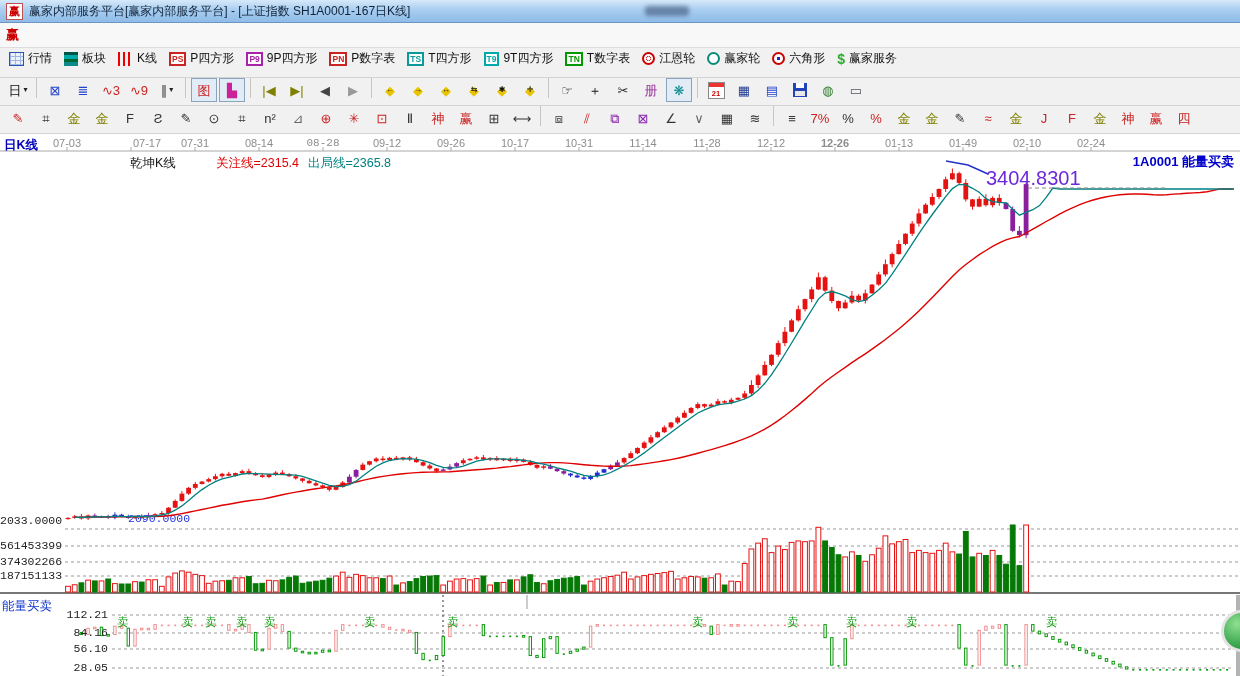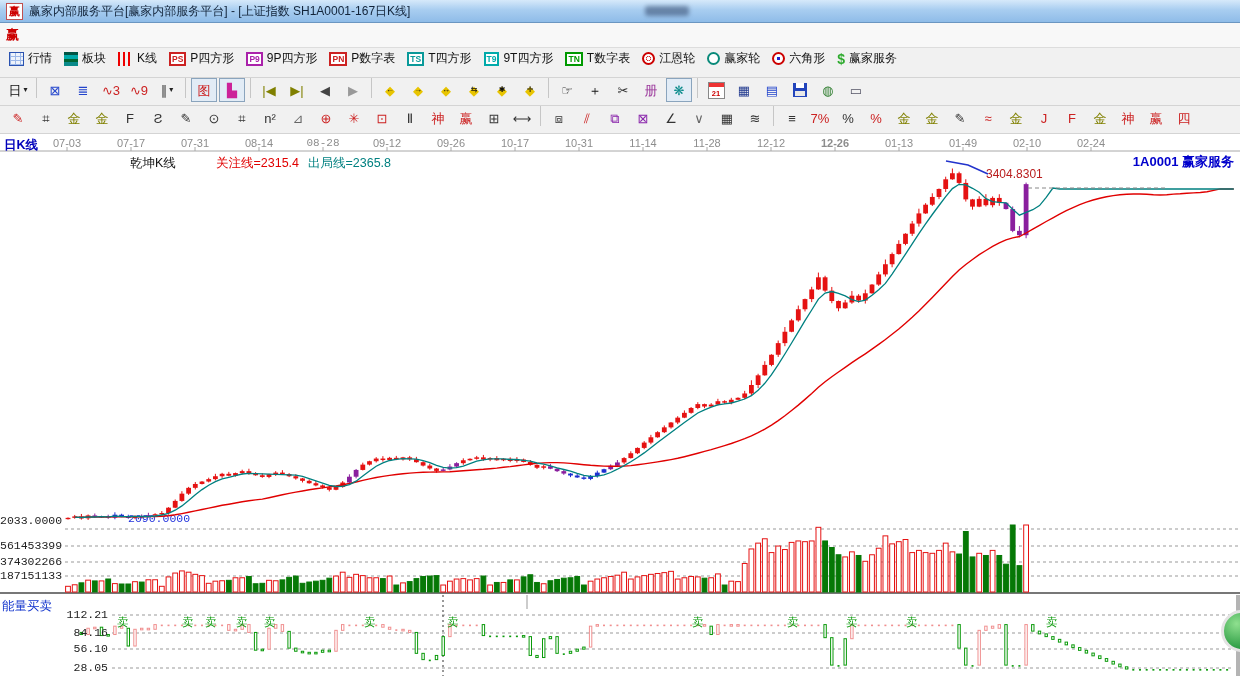--- a/index.html
+++ b/index.html
@@ -357,44 +357,44 @@
     </span>
     <span class="ibtn">
       <span style="color: rgb(204, 34, 34);">四</span>
     </span>
   </div>
 
 <div class="chartwrap">
   <div class="lab" style="left:4px;top:3px;color:#0000bb;font-size:12.5px;font-weight:bold">日K线</div>
   <div id="dateRow">
       <span class="datelab" style="left: 44px;">07-03</span>
-      <span class="datelab" style="left: 108px; text-align: center;">07-17</span>
+      <span class="datelab" style="left: 124px; text-align: center;">07-17</span>
       <span class="datelab" style="left: 172px;">07-31</span>
       <span class="datelab" style="left: 236px;">08-14</span>
       <span class="datelab" style="left: 300px; font-family: Liberation Mono, monospace;">08-28</span>
       <span class="datelab" style="left: 364px;">09-12</span>
       <span class="datelab" style="left: 428px;">09-26</span>
       <span class="datelab" style="left: 492px;">10-17</span>
       <span class="datelab" style="left: 556px;">10-31</span>
       <span class="datelab" style="left: 620px;">11-14</span>
       <span class="datelab" style="left: 684px;">11-28</span>
       <span class="datelab" style="left: 748px;">12-12</span>
       <span class="datelab" style="left: 812px; font-weight: bold;">12-26</span>
       <span class="datelab" style="left: 876px;">01-13</span>
       <span class="datelab" style="left: 940px;">01-49</span>
       <span class="datelab" style="left: 1004px;">02-10</span>
       <span class="datelab" style="left: 1068px;">02-24</span>
     </div>
 
   <div class="lab" style="left:130px;top:21px;color:#111;font-size:12.5px">乾坤K线</div>
   <div class="lab" style="left:216px;top:21px;color:#e00000;font-size:12.5px">关注线=2315.4</div>
   <div class="lab" style="left:308px;top:21px;color:#008080;font-size:12.5px">出局线=2365.8</div>
-  <div class="lab" style="right:6px;top:19px;color:#0000cc;font-size:13px;font-weight:bold">1A0001 赢家服务</div>
-
-  <div class="lab" style="left:986px;top:33px;color:#b91c1c;font-size:12px">3404.8301</div>
+  <div class="lab" style="right:6px;top:19px;color:#0000cc;font-size:13px;font-weight:bold">1A0001 能量买卖</div>
+
+  <div class="lab" style="left:986px;top:33px;color:#6d28d9;font-size:20px">3404.8301</div>
 
   <div class="lab mono" style="left:0;top:380px;width:62px;text-align:right">2033.0000</div>
   <div class="lab mono under" style="left:128px;top:378px;color:#2233dd">2090.0000</div>
 
   <div class="lab mono" style="left:0;top:405px;width:62px;text-align:right">561453399</div>
   <div class="lab mono" style="left:0;top:421px;width:62px;text-align:right">374302266</div>
   <div class="lab mono" style="left:0;top:435px;width:62px;text-align:left">187151133</div>
 
   <div class="lab" style="left:2px;top:464px;color:#1133cc;font-size:12.5px">能量买卖</div>
   <div class="lab mono" style="left:8px;top:474px;width:100px;text-align:right">112.21</div>

